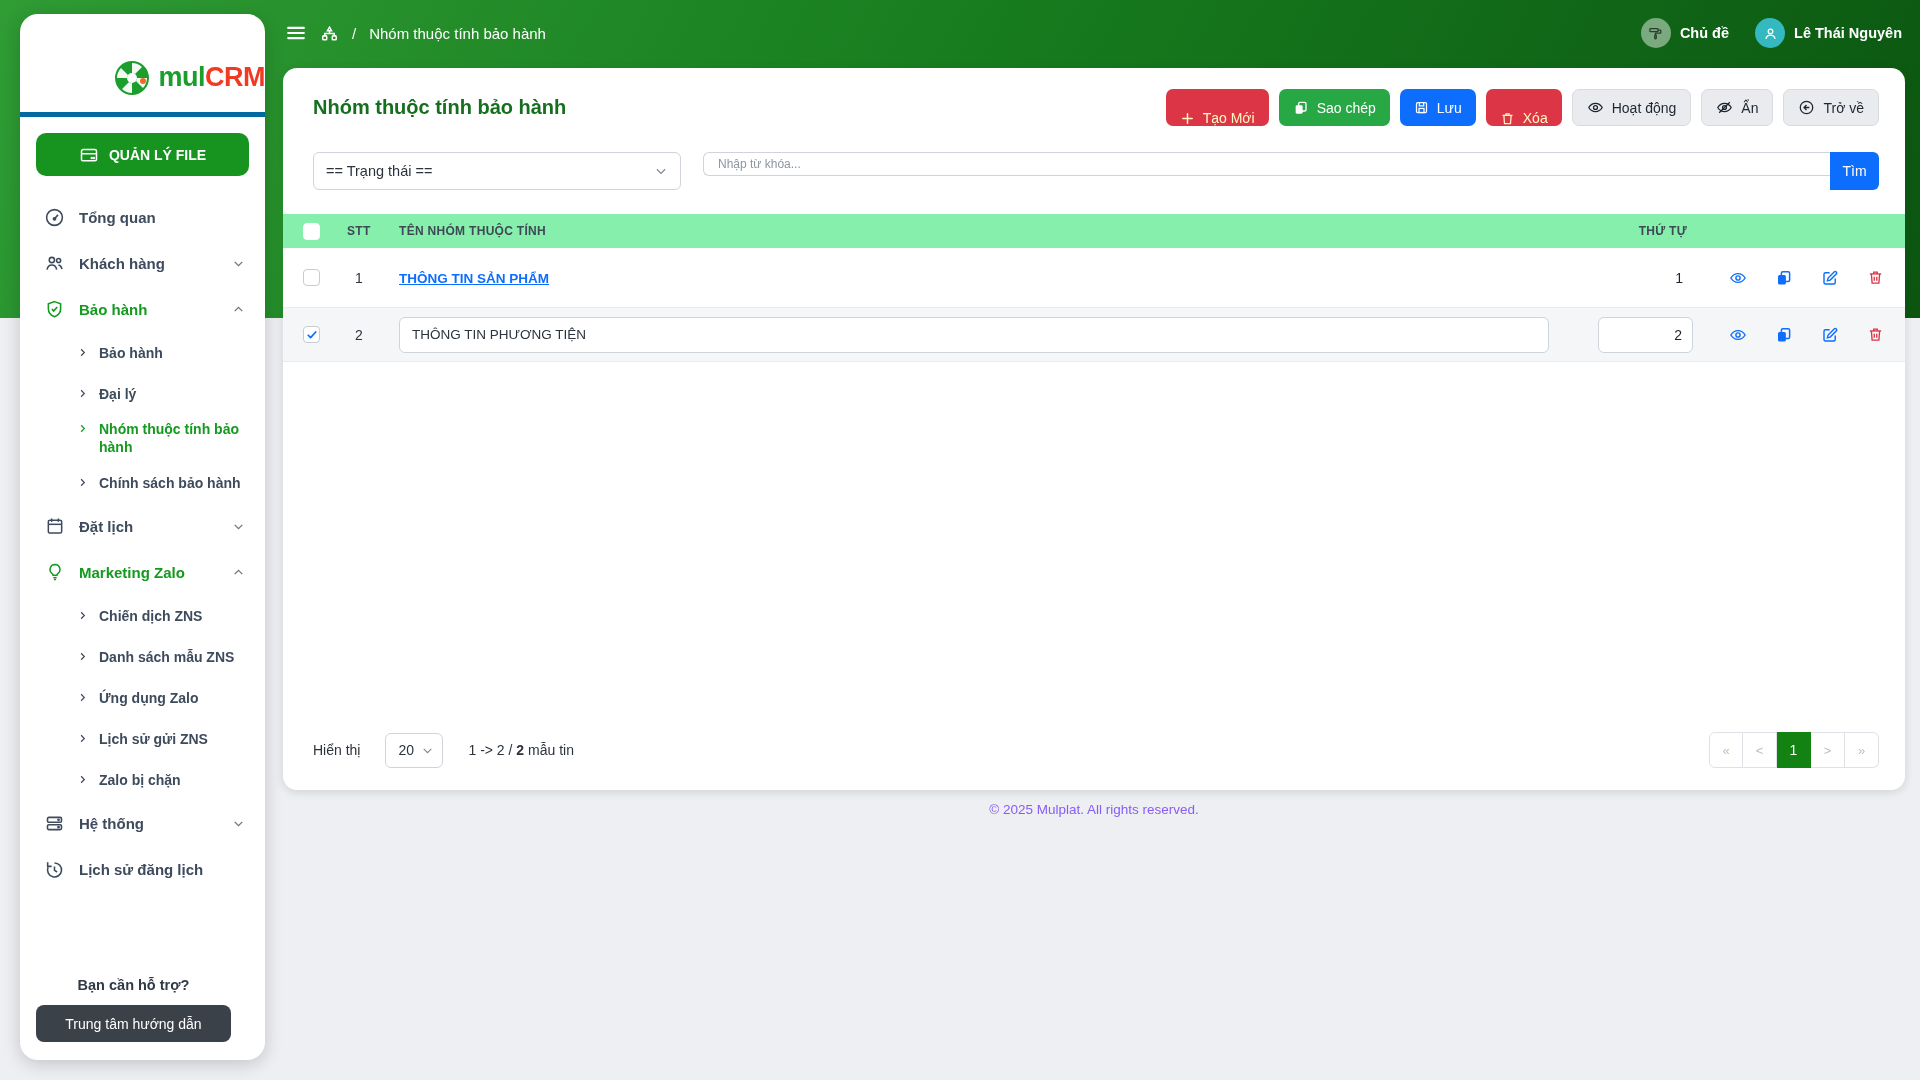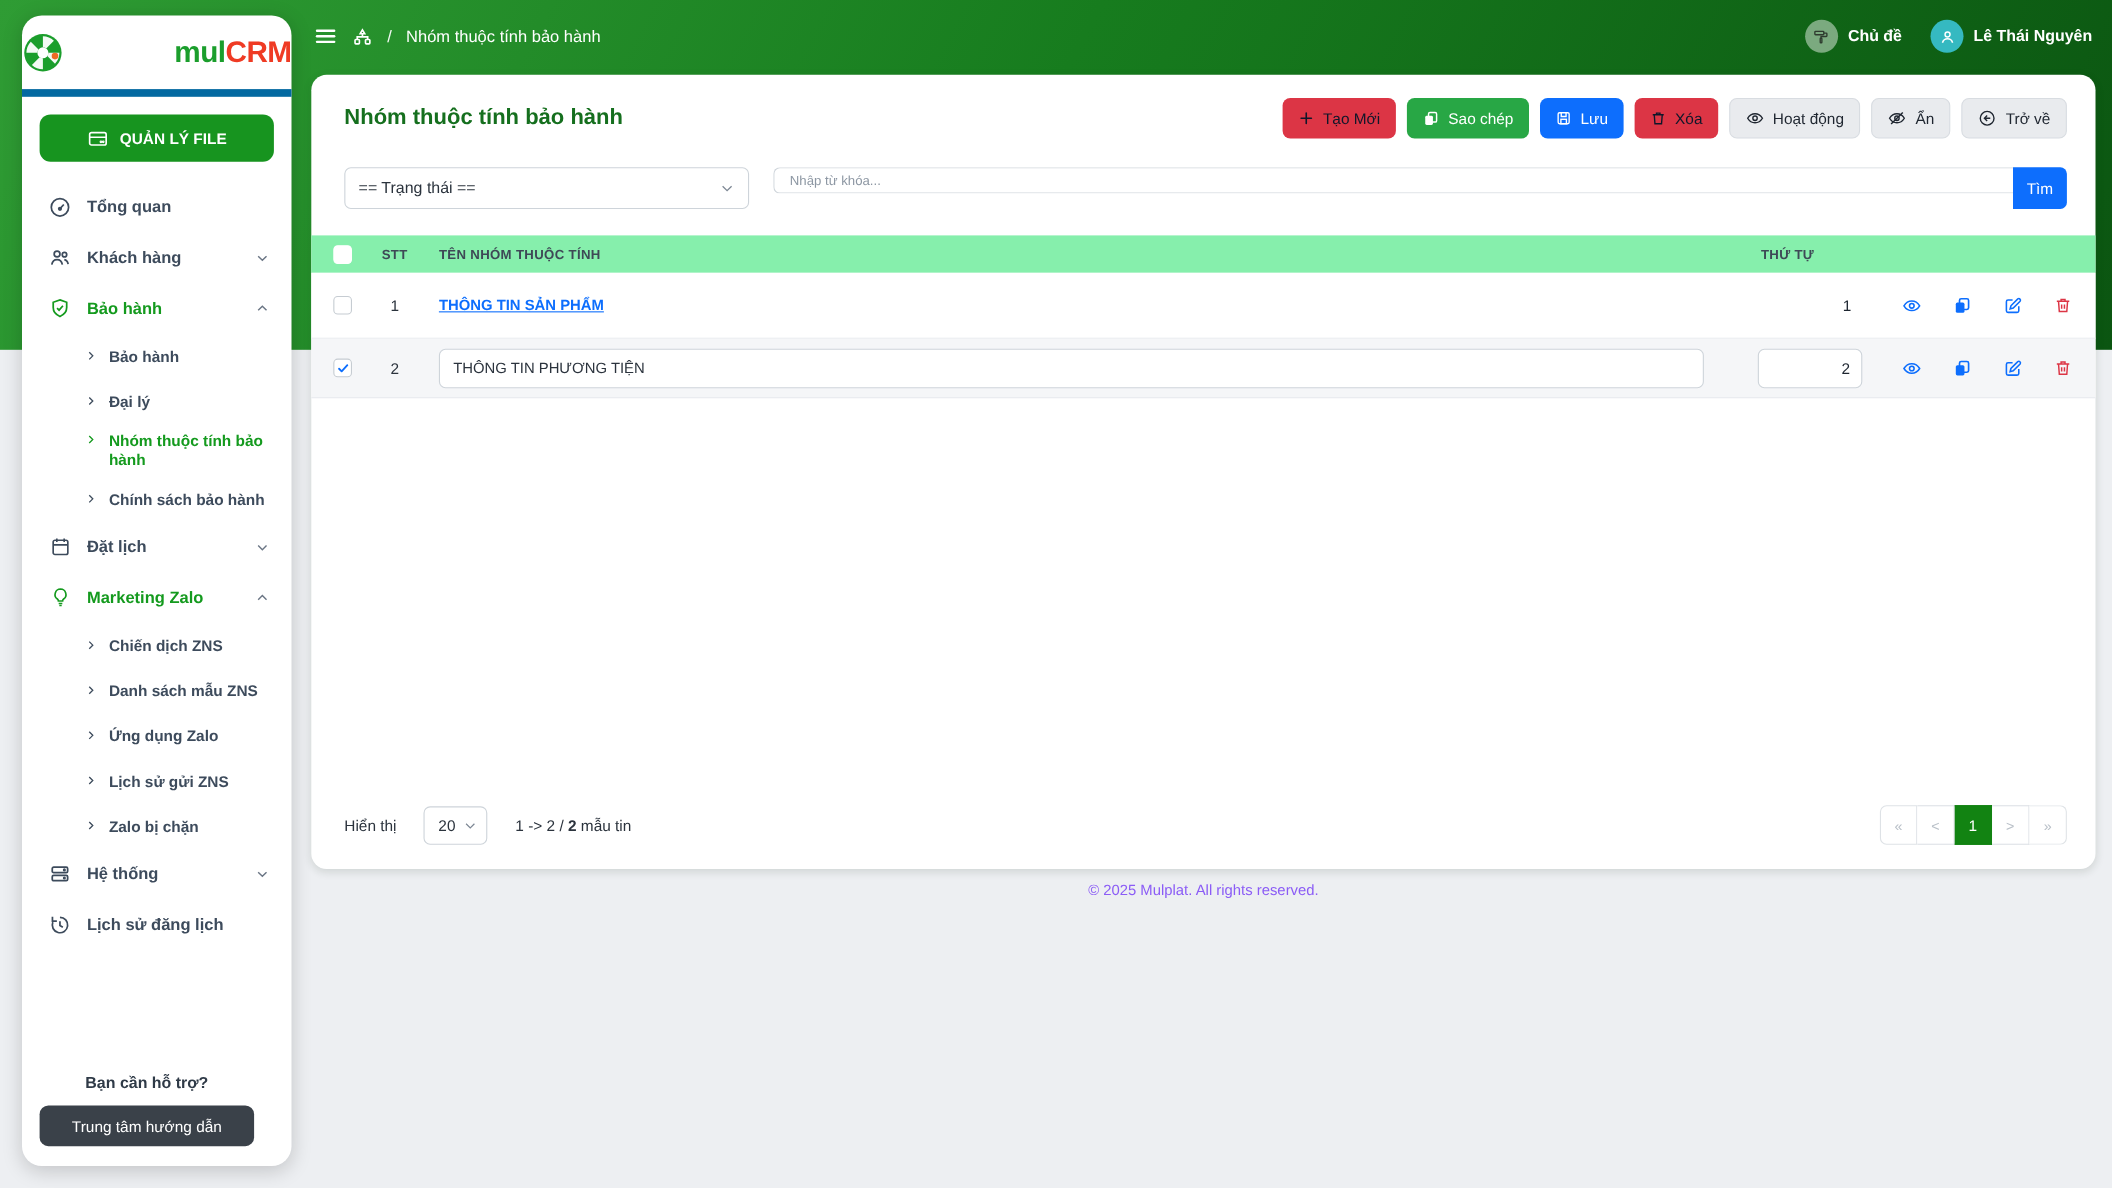--- a/index.html
+++ b/index.html
@@ -15,21 +15,21 @@
     position:absolute; top:0; left:0; right:0; height:318px;
     background:linear-gradient(118deg,#2f9c34 0%,#177c1e 48%,#0b5511 100%);
   }
 
   
   .sidebar{
     position:absolute; left:20px; top:14px; width:245px; height:1046px;
     background:#fff; border-radius:18px; box-shadow:0 4px 18px rgba(0,0,0,.18);
     display:flex; flex-direction:column; z-index:5;
   }
-  .logo-row{ height:74px; display:flex; align-items:center; justify-content:space-between; gap:7px; border-bottom:7px solid #0369a1;}
+  .logo-row{ height:74px; display:flex; align-items:center; justify-content:flex-end; gap:7px; border-bottom:5px solid #0369a1;margin-top:29px;}
   .logo-text{ font-size:27px; font-weight:800; letter-spacing:-0.5px;}
   .logo-mul{ color:#1b9e2c; }
   .logo-crm{ color:#ef3b24; }
   .file-btn{
     margin:16px 16px 10px 16px; height:43px; border:none; border-radius:10px;
     background:#17941f; color:#fff; font-weight:700; font-size:14px;
     display:flex; align-items:center; justify-content:center; gap:10px; cursor:pointer;
     font-family:inherit;
   }
   .nav{ flex:1; padding-top:8px; }
@@ -77,21 +77,21 @@
     background:#fff; border-radius:14px; box-shadow:0 2px 8px rgba(25,50,25,.14); z-index:3;
   }
   .card-head{ display:flex; align-items:center; padding:21px 26px 0 30px; }
   .page-title{ font-size:20px; font-weight:700; color:#156f1e; }
   .actions{ margin-left:auto; display:flex; gap:10px; }
   .btn{
     height:37px; border:none; border-radius:7px; padding:0 14px;
     font-size:14px; font-weight:500; display:flex; align-items:center; gap:8px; cursor:pointer;
     font-family:inherit;
   }
-  .btn-danger{ background:#dc3545; color:#0f172a; }
+  .btn-danger{ background:#dc3545; color:#fef9c3;align-items:flex-end; }
   .btn-success{ background:#28a745; color:#fff; }
   .btn-primary{ background:#0d6efd; color:#fff; }
   .btn-light{ background:#e9ebee; color:#1f2630; border:1px solid #d8dce1; }
 
   .filter-row{ display:flex; padding:26px 26px 0 30px; }
   .select-box{
     width:368px; height:38px; border:1px solid #ced4da; border-radius:6px;
     display:flex; align-items:center; padding:0 12px; font-size:14.5px; color:#2b333d; cursor:pointer; background:#fff;
   }
   .select-box .chev{ margin-left:auto; color:#7d8794; display:flex; }
@@ -106,21 +106,21 @@
     font-size:14px; font-weight:500; cursor:pointer; font-family:inherit;
   }
 
   .table{ margin-top:24px; }
   .tr{
     display:grid; grid-template-columns:44px 52px 1fr 130px 196px;
     align-items:center; padding:0 16px 0 20px;
   }
   .thead{ background:#86efac; height:34px; }
   .th{ font-size:12px; font-weight:700; color:#3e4956; letter-spacing:.3px; }
-  .th.order{ text-align:center; padding-right:6px; }
+  .th.order{ text-align:right; padding-right:6px; }
   .row1{ height:60px; border-bottom:1px solid #e9ecef; background:#fff; }
   .row2{ height:54px; border-bottom:1px solid #e9ecef; background:#f5f6f8; }
   .cell-stt{ font-size:14px; color:#2b333d; padding-left:8px; }
   .name-link{ font-size:13.5px; font-weight:700; color:#0d6efd; text-decoration:underline; cursor:pointer; }
   .name-input{
     width:calc(100% - 14px); height:36px; border:1px solid #ced4da; border-radius:6px; background:#fff;
     padding:0 12px; font-size:13.5px; color:#2b333d; font-family:inherit; outline:none;
   }
   .cell-order{ text-align:right; padding-right:10px; font-size:14px; color:#1d2530; }
   .order-input{

